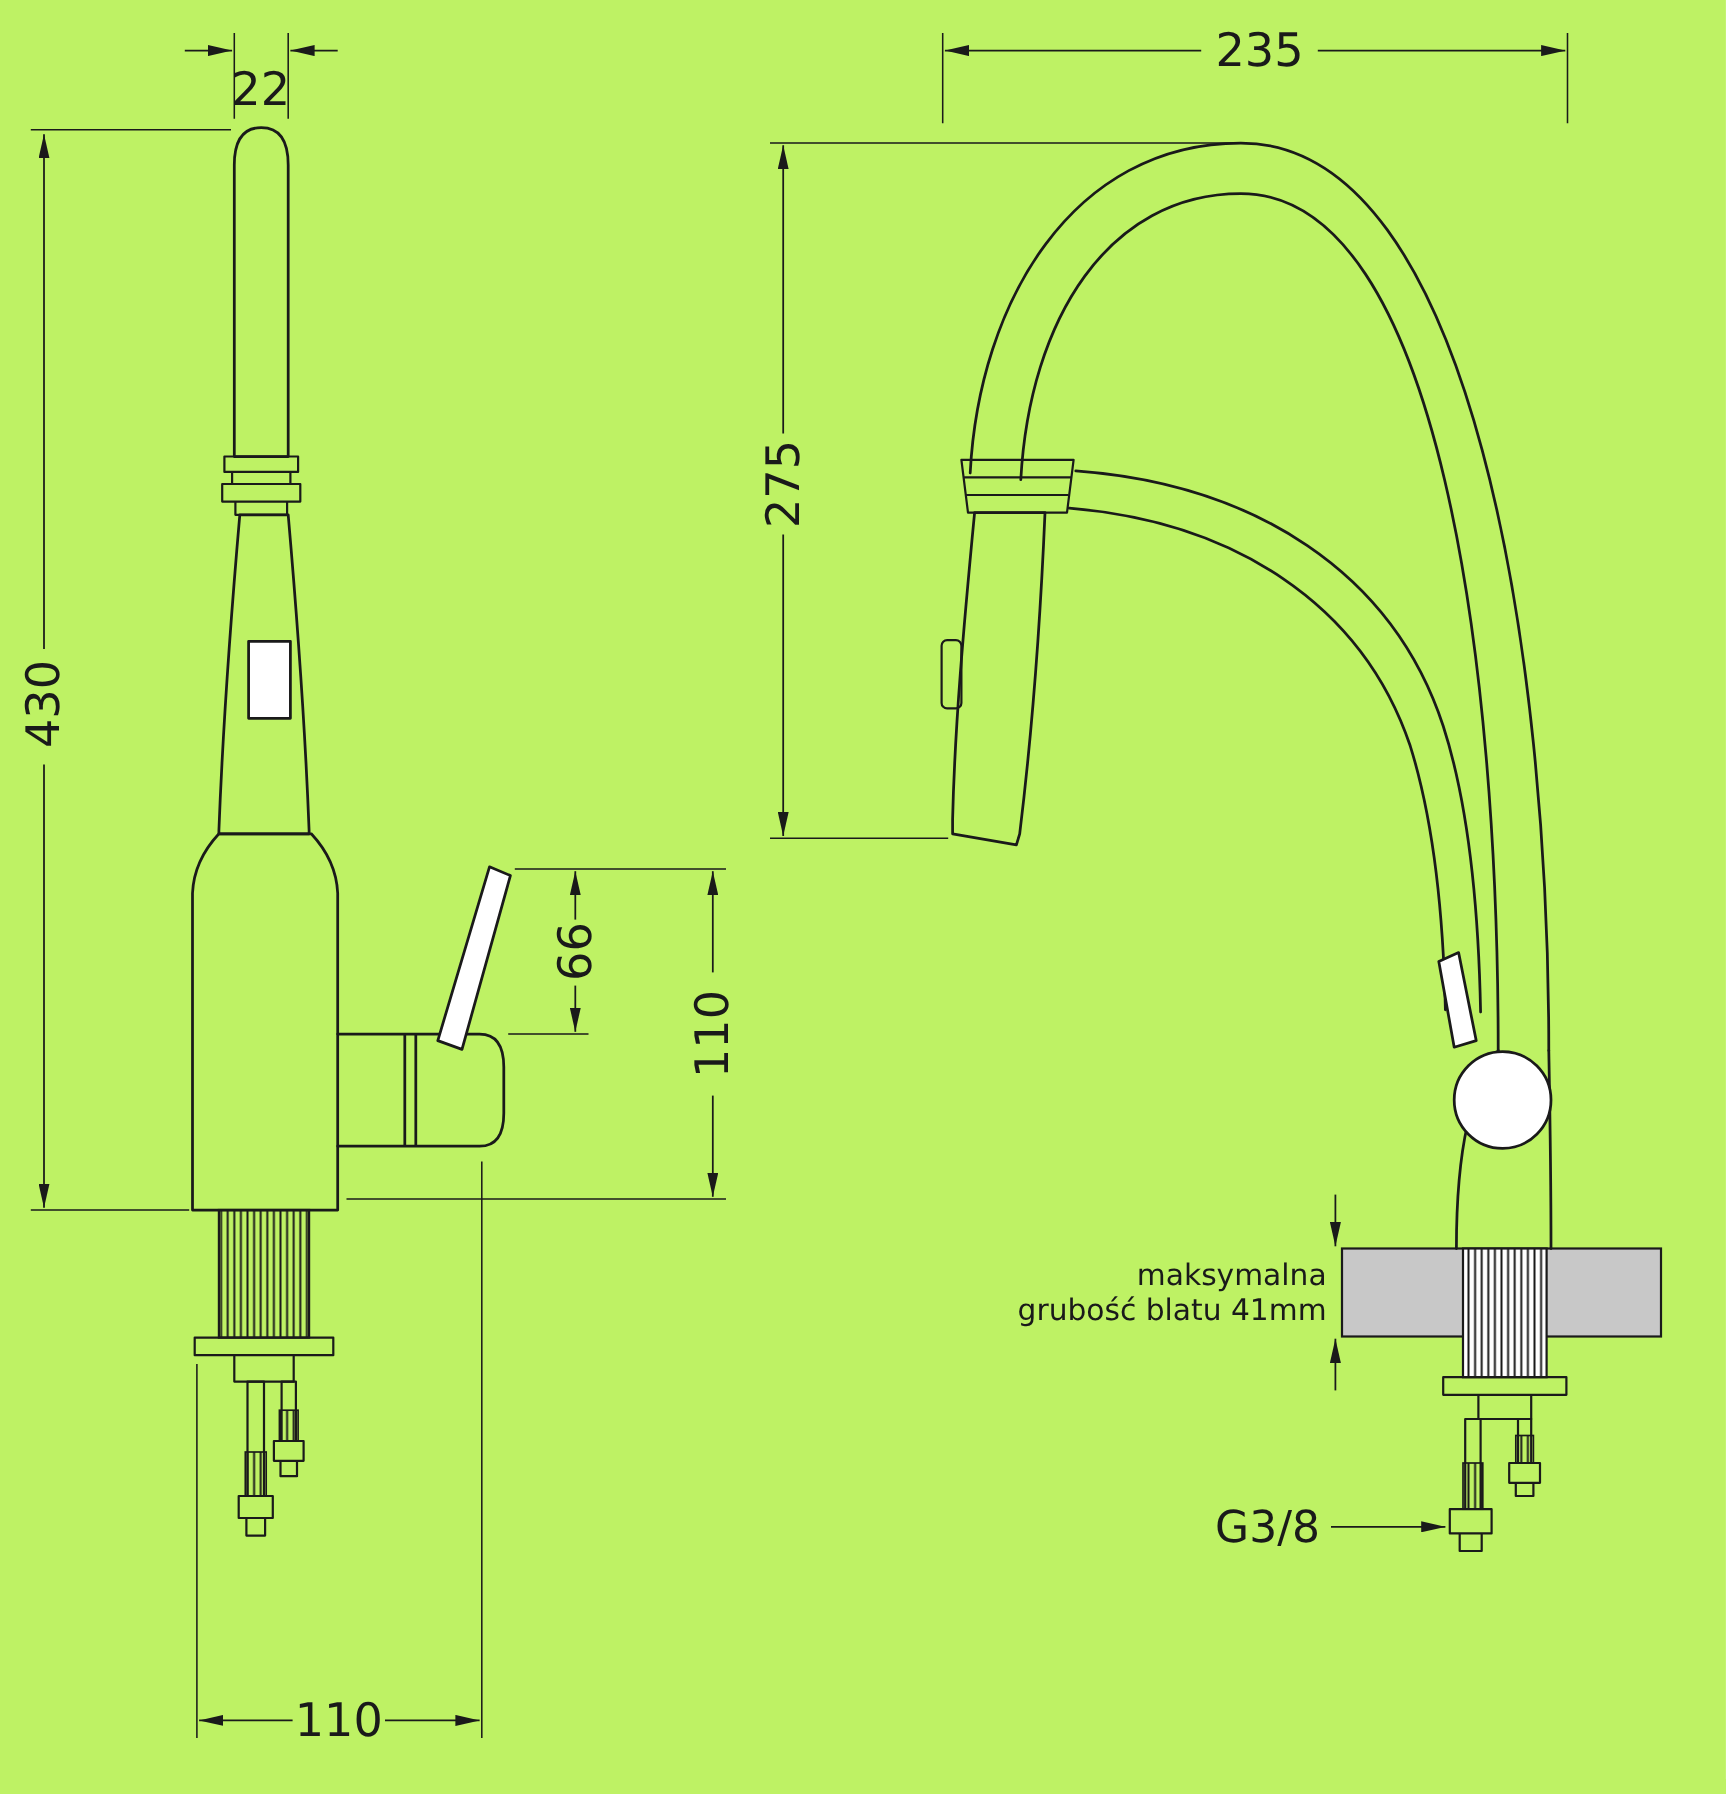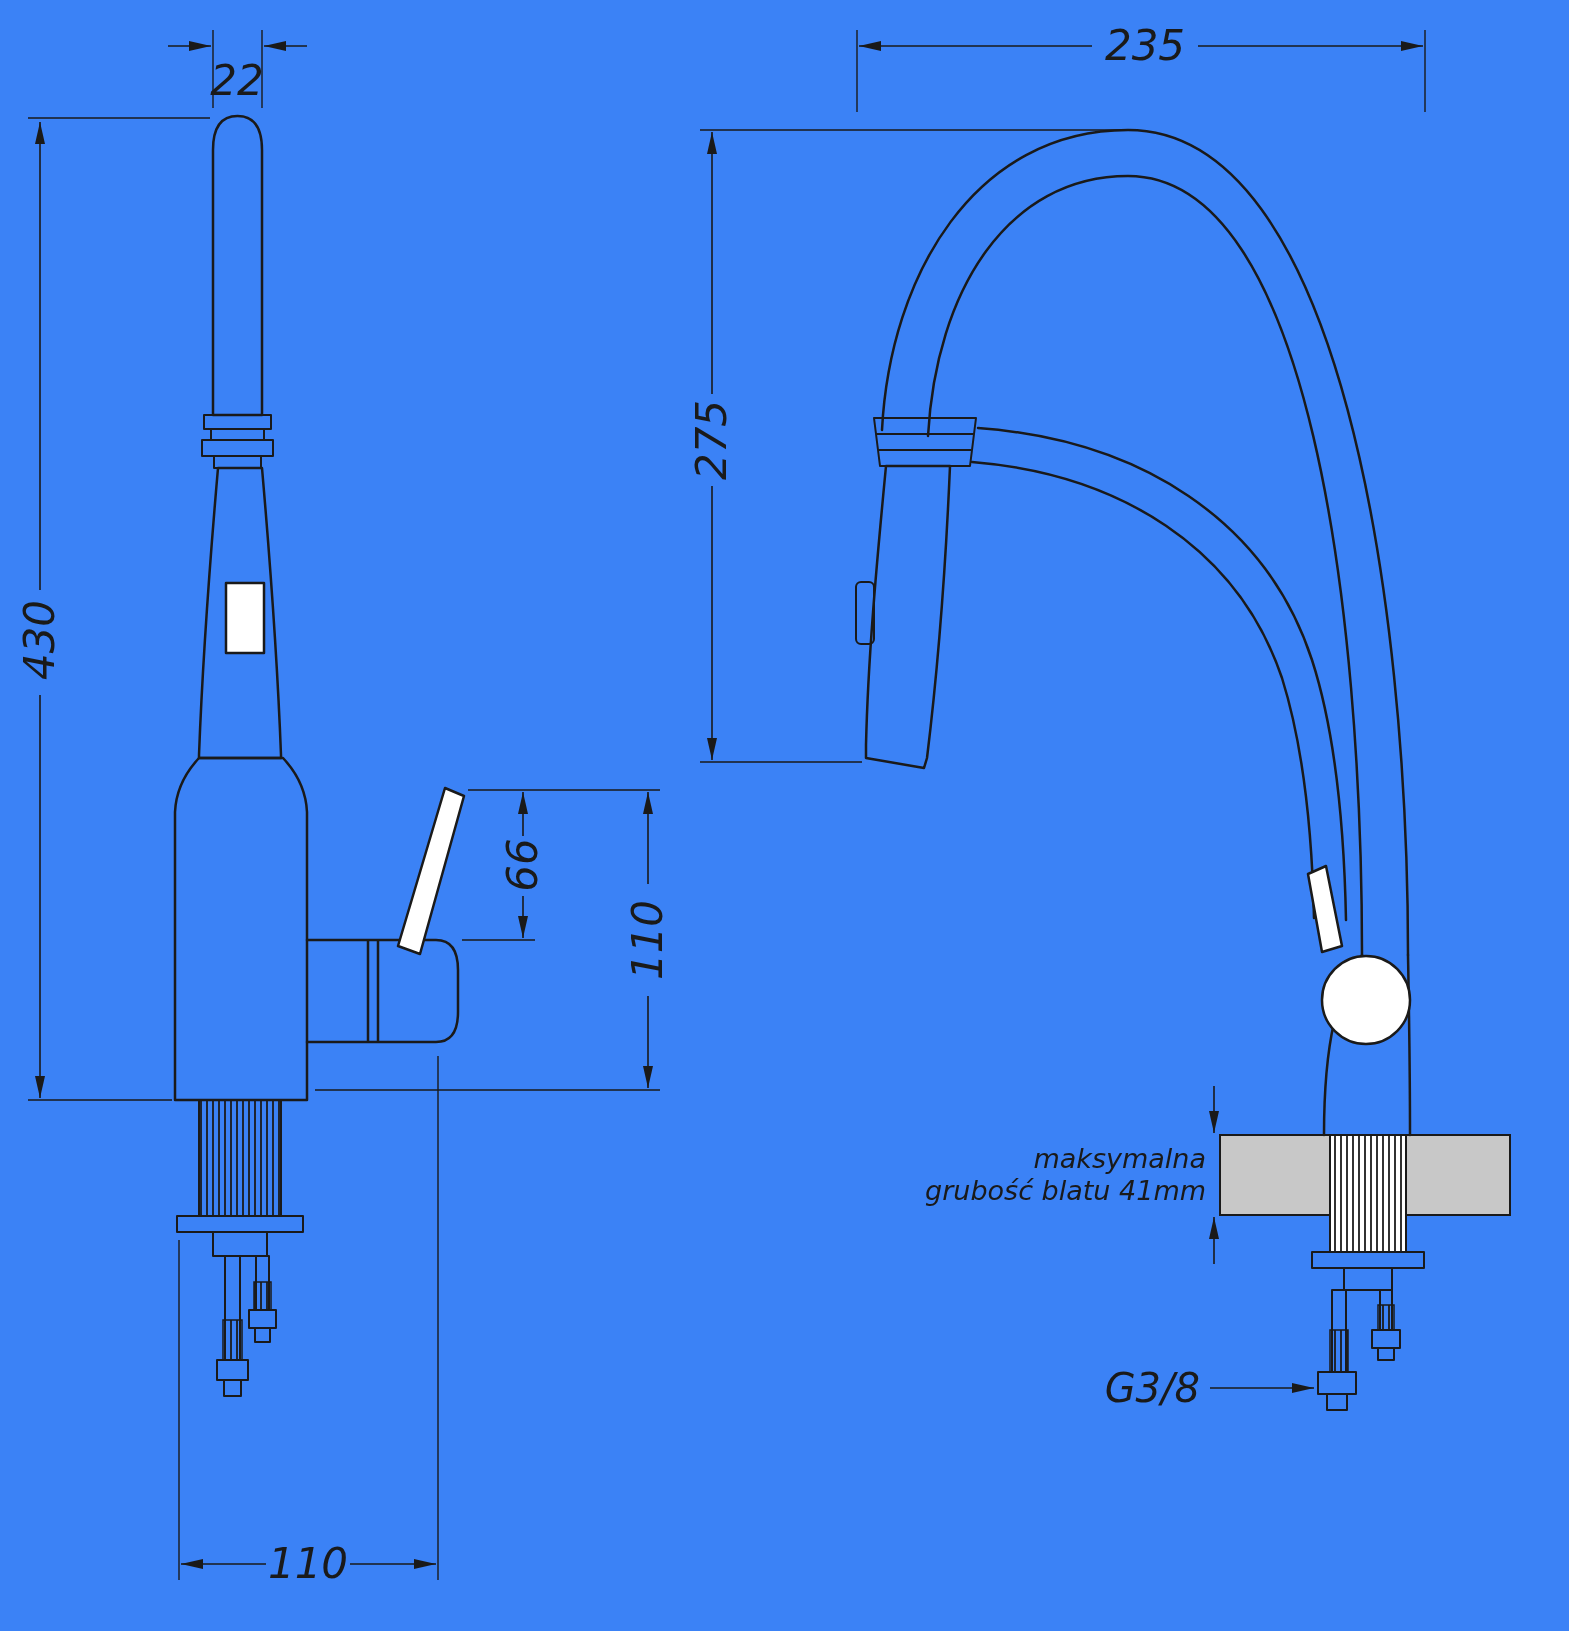--- a/index.html
+++ b/index.html
@@ -1,16 +1,16 @@
 <!DOCTYPE html>
 <html><head>
 <meta charset="utf-8">
 <style>
   html,body{margin:0;padding:0;background:#ffffff;}
-  .stage{width:1569px;height:1631px;background:#3b82f6;overflow:hidden;font-style:italic;}
+  .stage{width:1569px;height:1631px;background:#bef264;overflow:hidden;}
   svg{display:block;}
   .outline{fill:none;stroke:#1a1a1a;stroke-width:2.5;stroke-linejoin:round;stroke-linecap:round;}
   .outline-thin{fill:none;stroke:#1a1a1a;stroke-width:2;stroke-linejoin:round;}
   .fillwhite{fill:#ffffff;stroke:#1a1a1a;stroke-width:2.5;stroke-linejoin:round;}
   .dimline{fill:none;stroke:#1a1a1a;stroke-width:1.6;}
   .extline{fill:none;stroke:#1a1a1a;stroke-width:1.4;}
   .dim{font-family:"DejaVu Sans",sans-serif;font-size:42px;fill:#1a1a1a;}
   .note{font-family:"DejaVu Sans",sans-serif;font-size:27px;fill:#1a1a1a;}
   .glabel{font-family:"DejaVu Sans",sans-serif;font-size:40px;fill:#1a1a1a;}
 </style>

